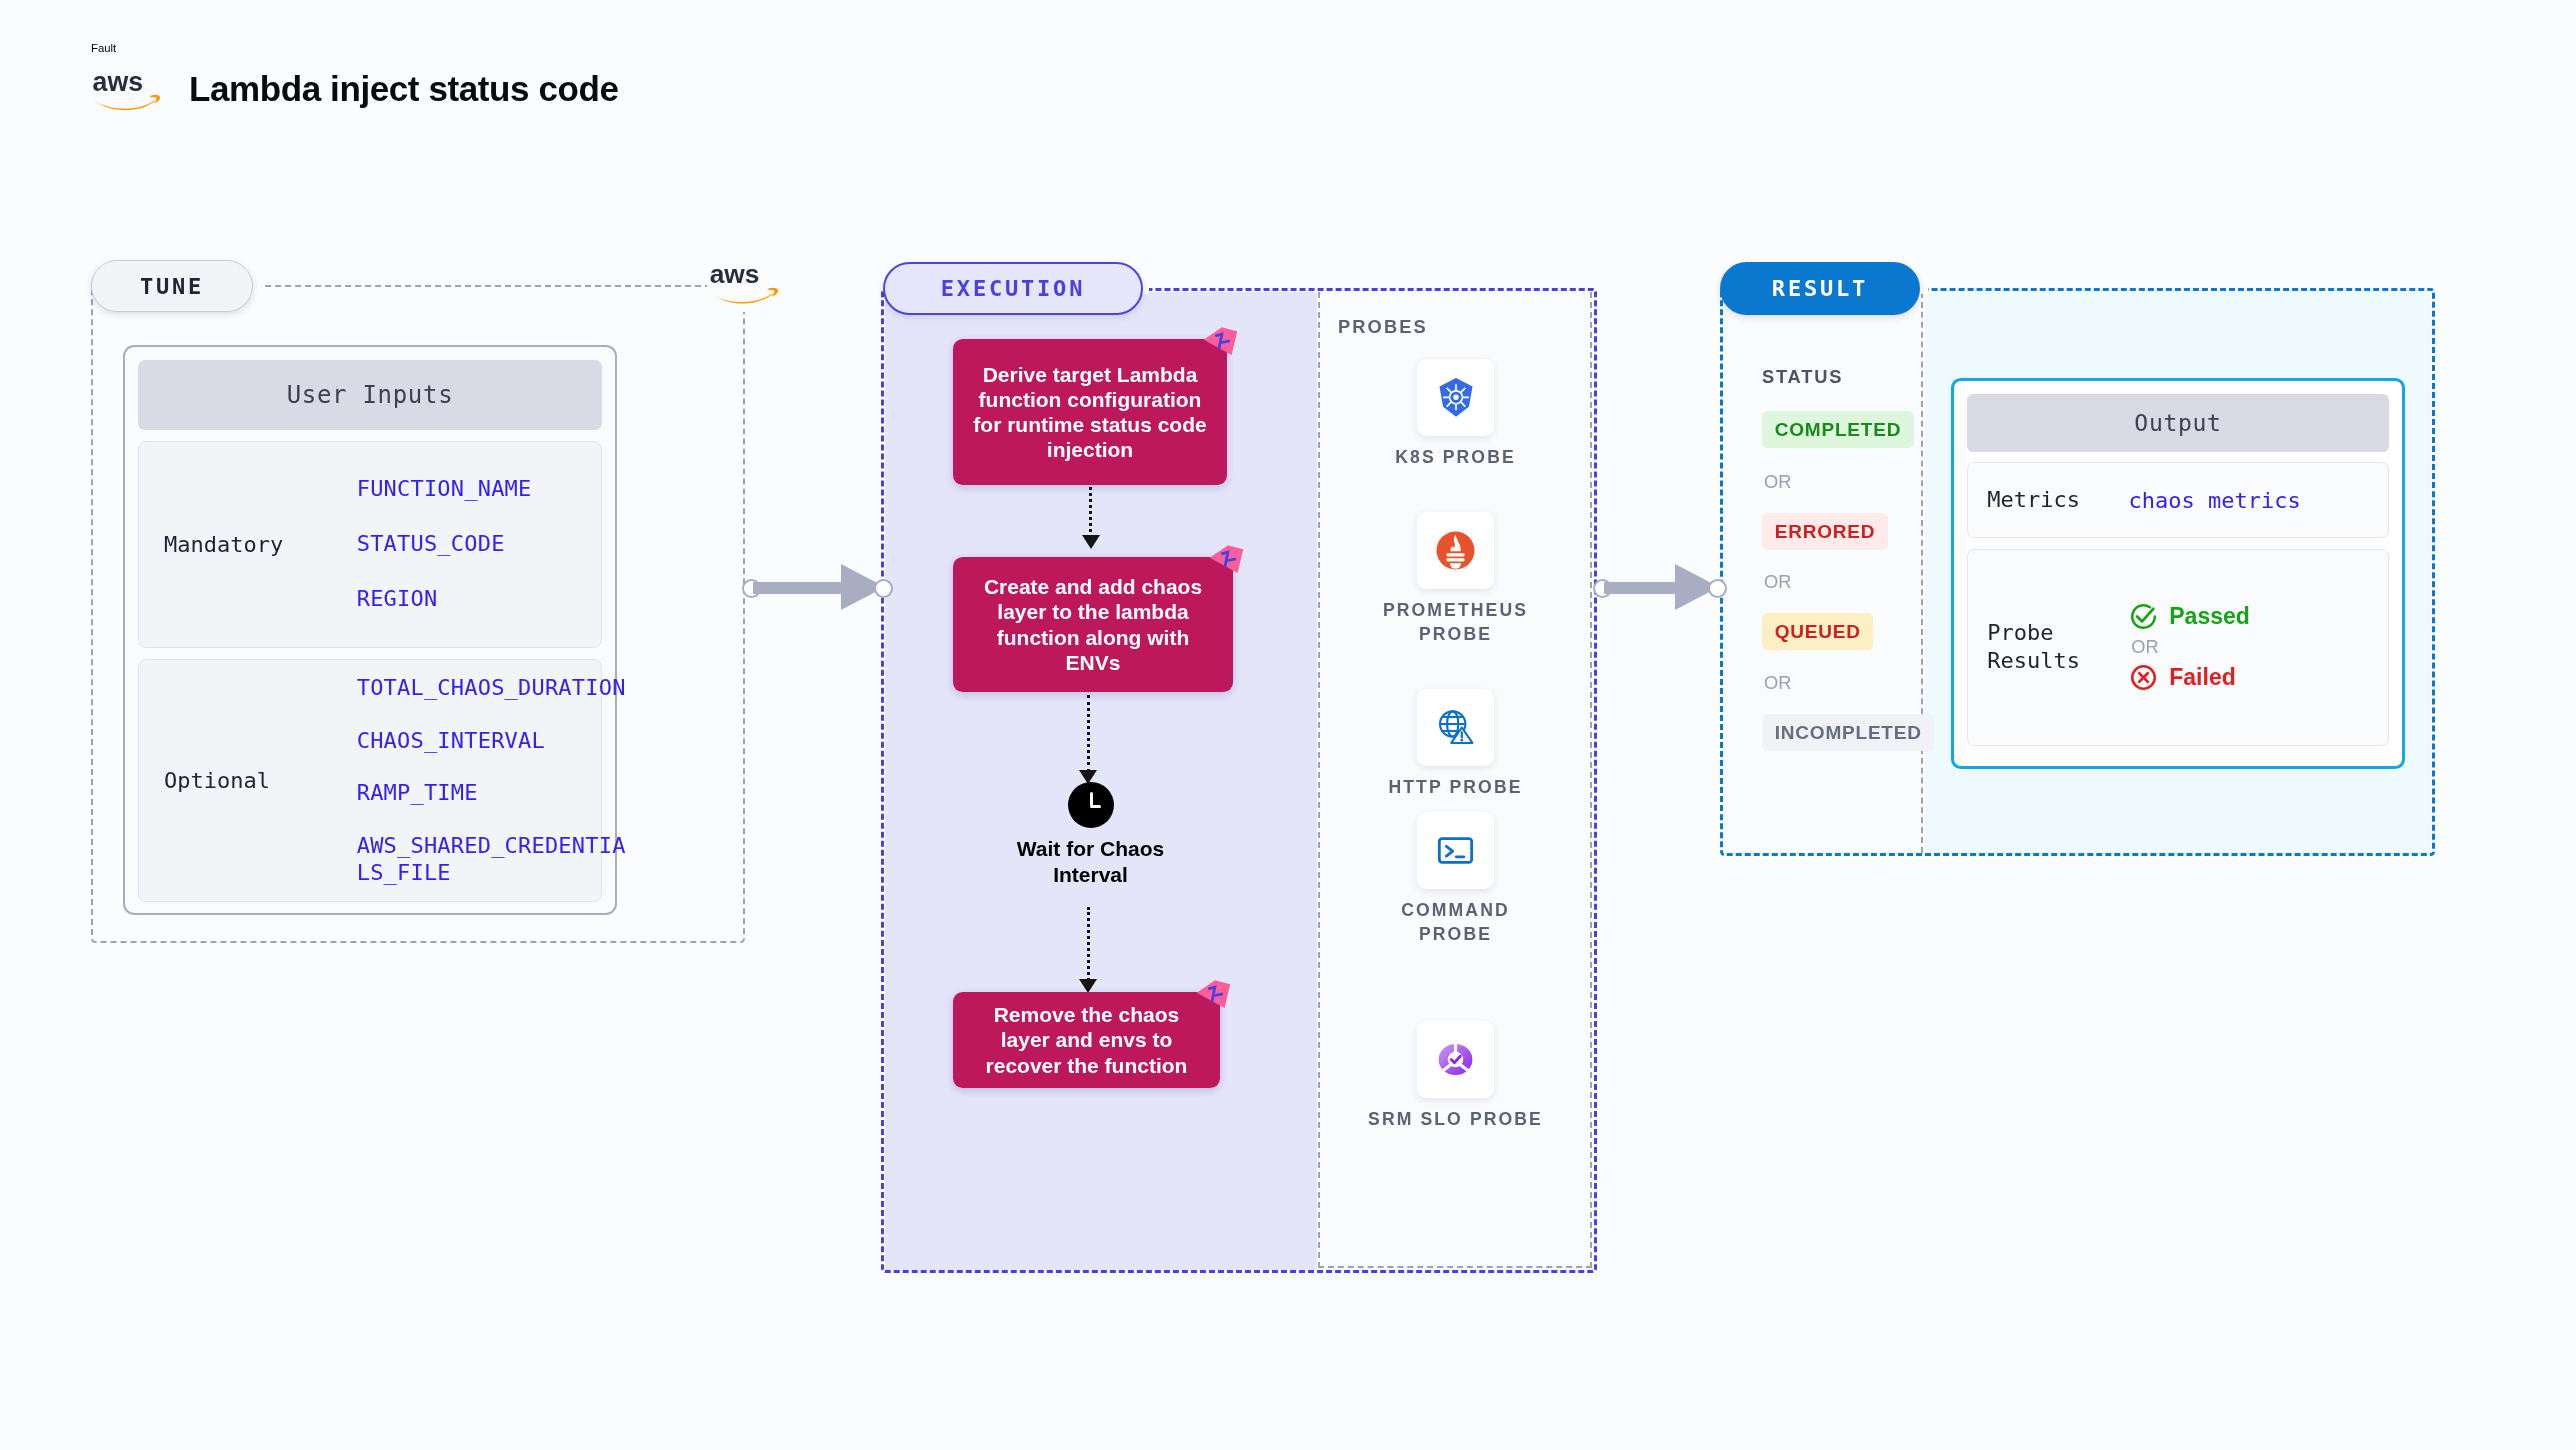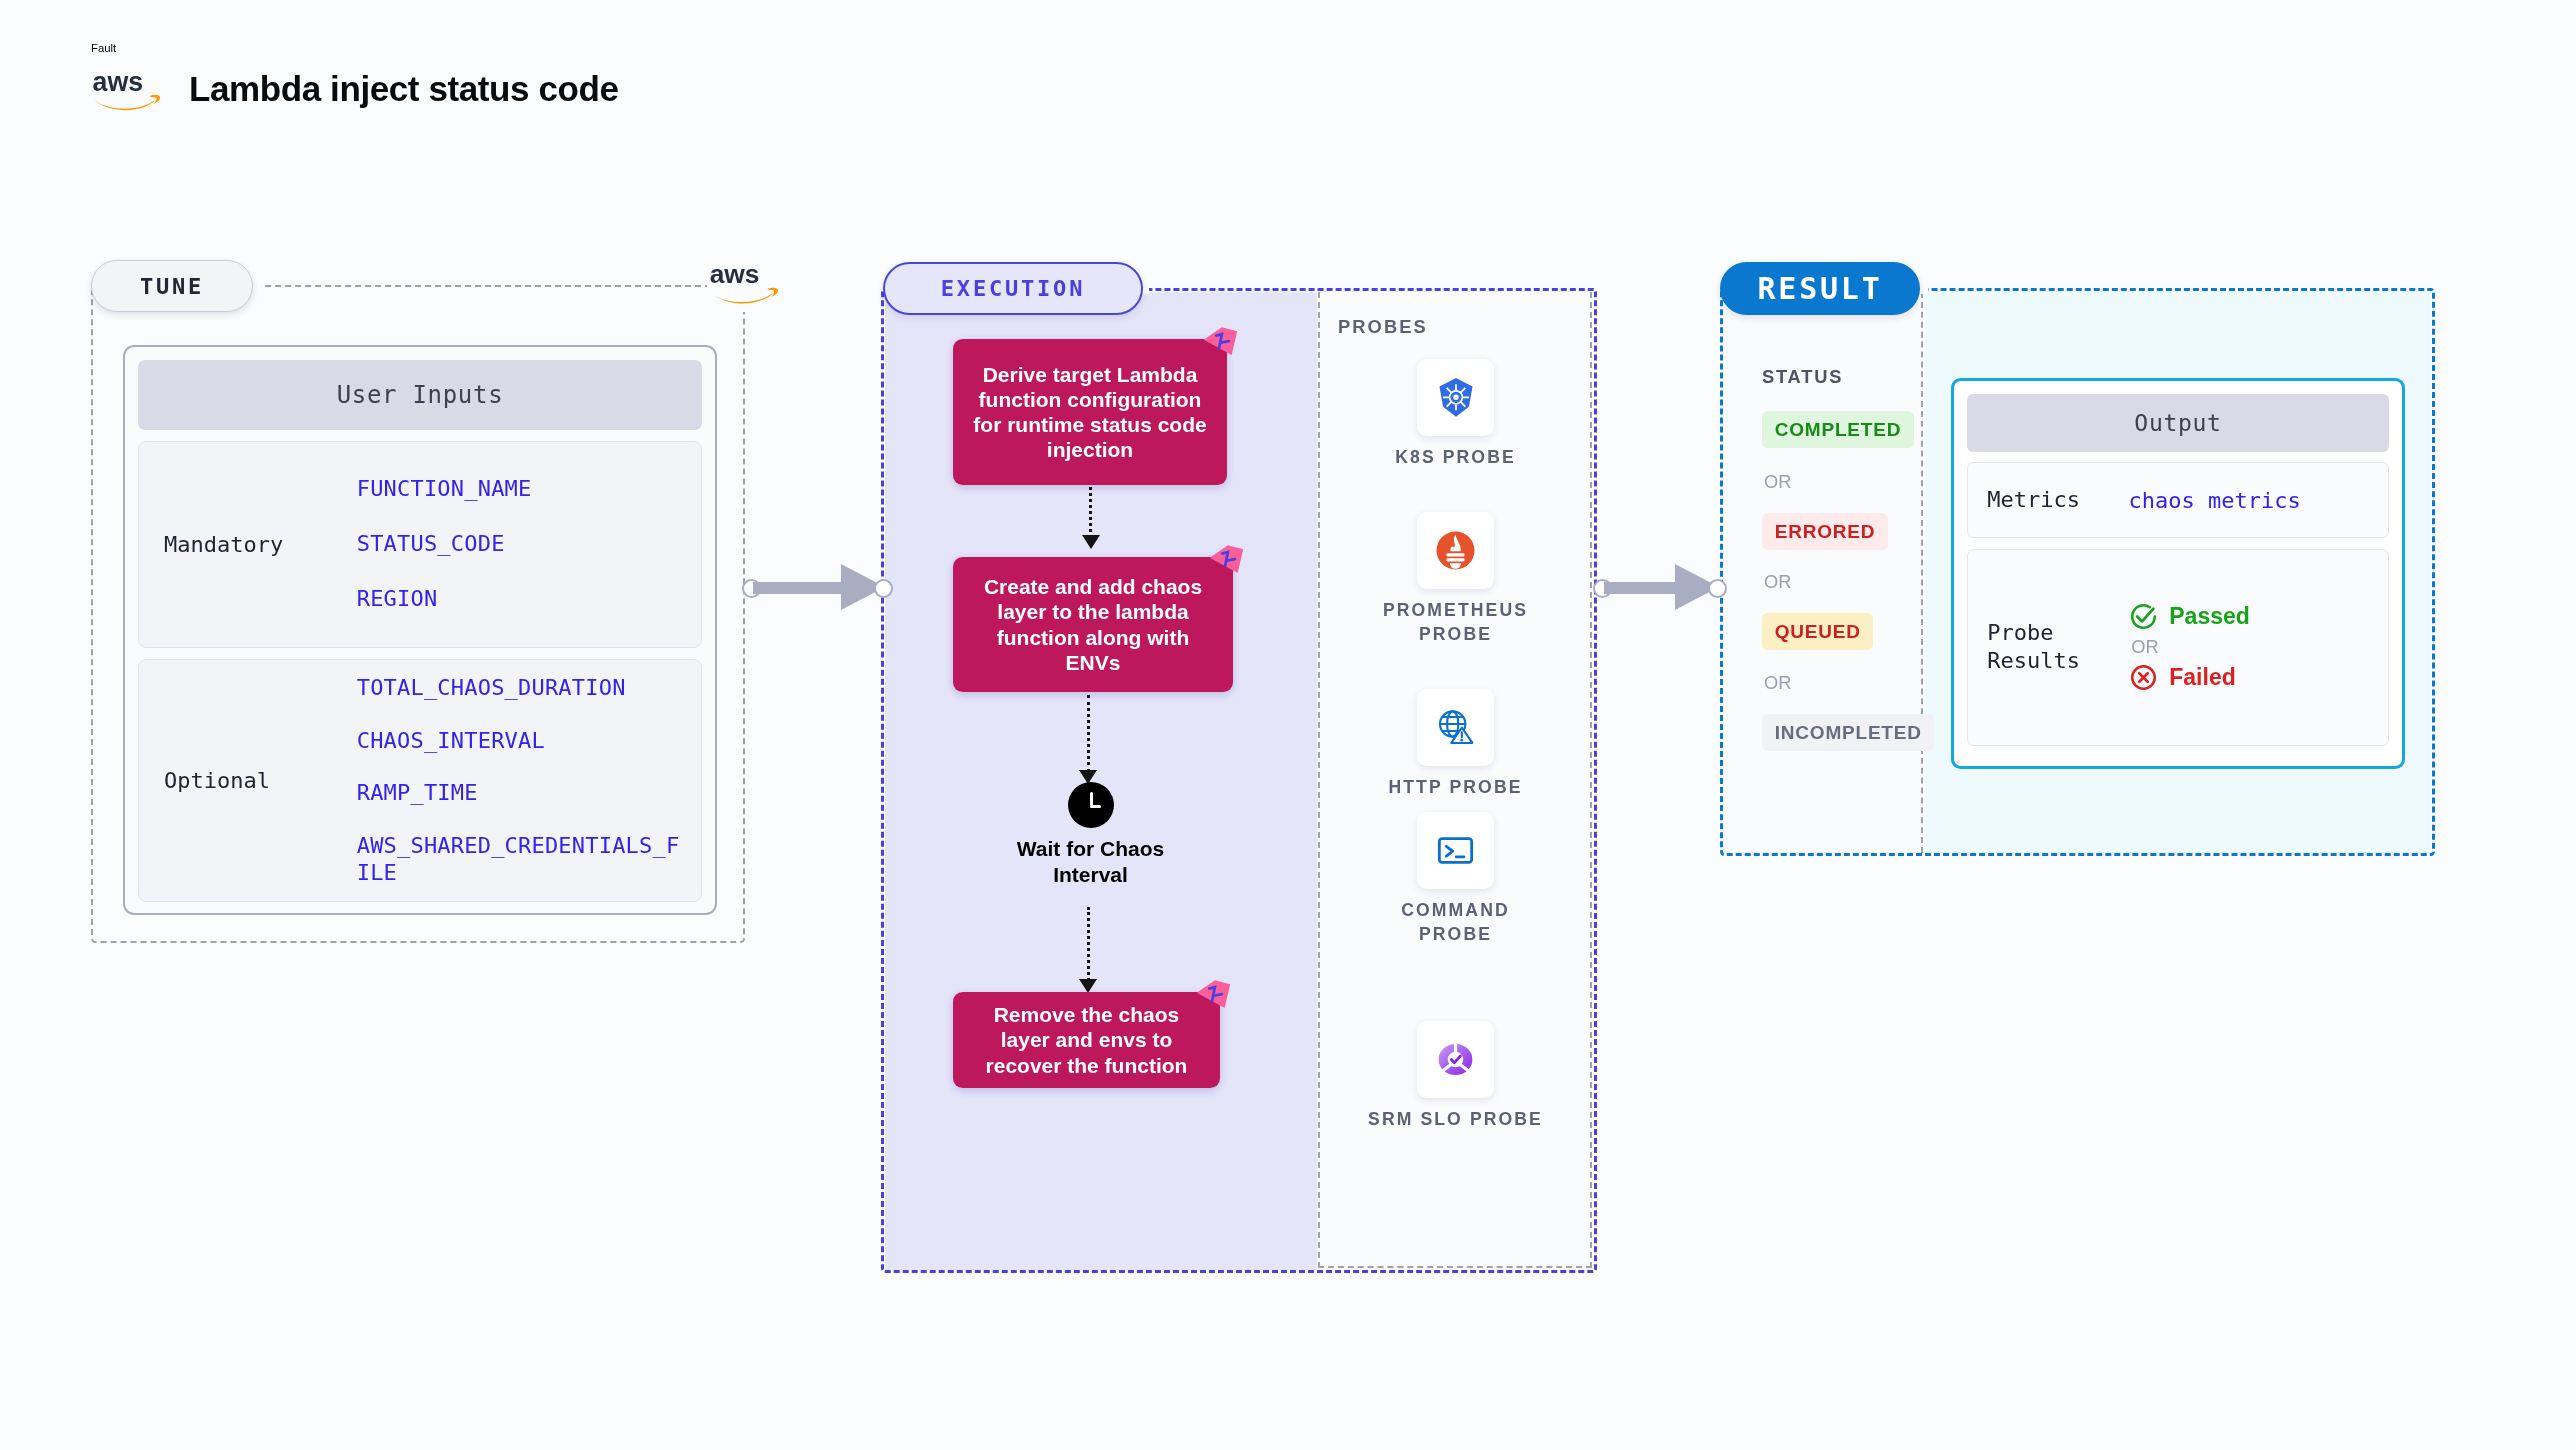--- a/index.html
+++ b/index.html
@@ -34,41 +34,41 @@
     background: #f3f4f8; border: 1.8px solid #c8ccd8;
     color: #222733; font-size: 22px;
   }
   .pill-exec {
     left: 883px; top: 262px; width: 260px; height: 53px;
     background: #e6e6fb; border: 2.5px solid #4b44d8;
     color: #4b3fe0; font-size: 22px;
   }
   .pill-result {
     left: 1720px; top: 262px; width: 200px; height: 53px;
-    background: #0b78d0; border: none; color: #ffffff; font-size: 30px;
+    background: #0b78d0; border: none; color: #ffffff; font-size: 22px;
   }
 
   
   .tune-dash {
     position: absolute; left: 91px; top: 285px;
     width: 654px; height: 658px;
     border: 2.1px dashed #9ca3af; border-radius: 4.2px;
     background: transparent;
   }
   .tune-dash-top-gap {
     position: absolute; left: 94px; top: 283px;
     width: 167px; height: 5.6px; background: #fbfcfd;
   }
   .aws-badge {
     position: absolute; left: 707px; top: 257px;
     width: 81px; height: 55px; background: #fbfcfd; z-index: 20;
   }
   .tune-card {
     position: absolute; left: 123px; top: 345px;
-    width: 594px; height: 570px;
+    width: 494px; height: 570px;
     background: #fafbfd; border: 2.1px solid #a8aebc; border-radius: 11.3px;
     padding: 12.7px;
   }
   .card-head {
     height: 70px; background: #d9dae6; border-radius: 7px;
     display: flex; align-items: center; justify-content: center;
     font-family: "DejaVu Sans Mono", monospace;
     font-size: 24px; color: #3b4152; letter-spacing: 0.7px;
   }
   .grp {

